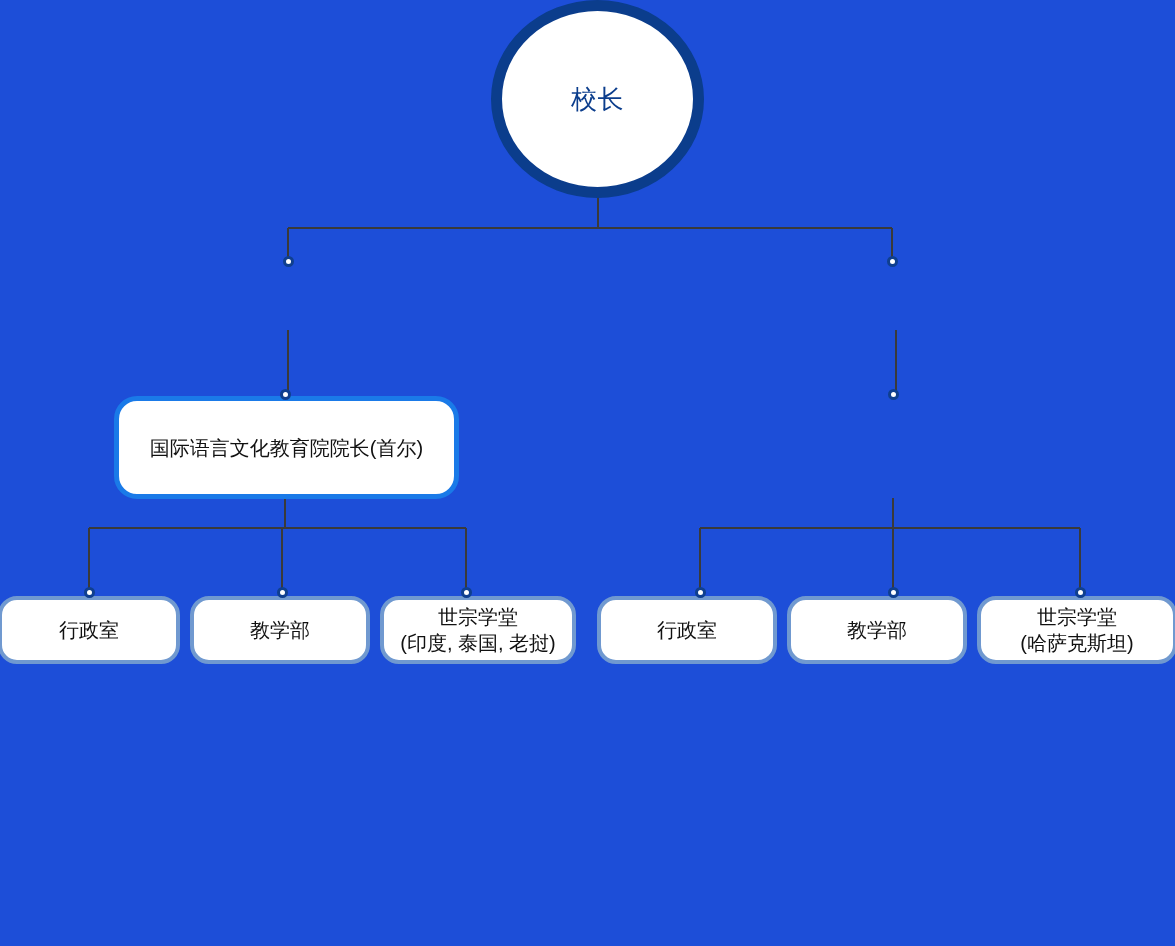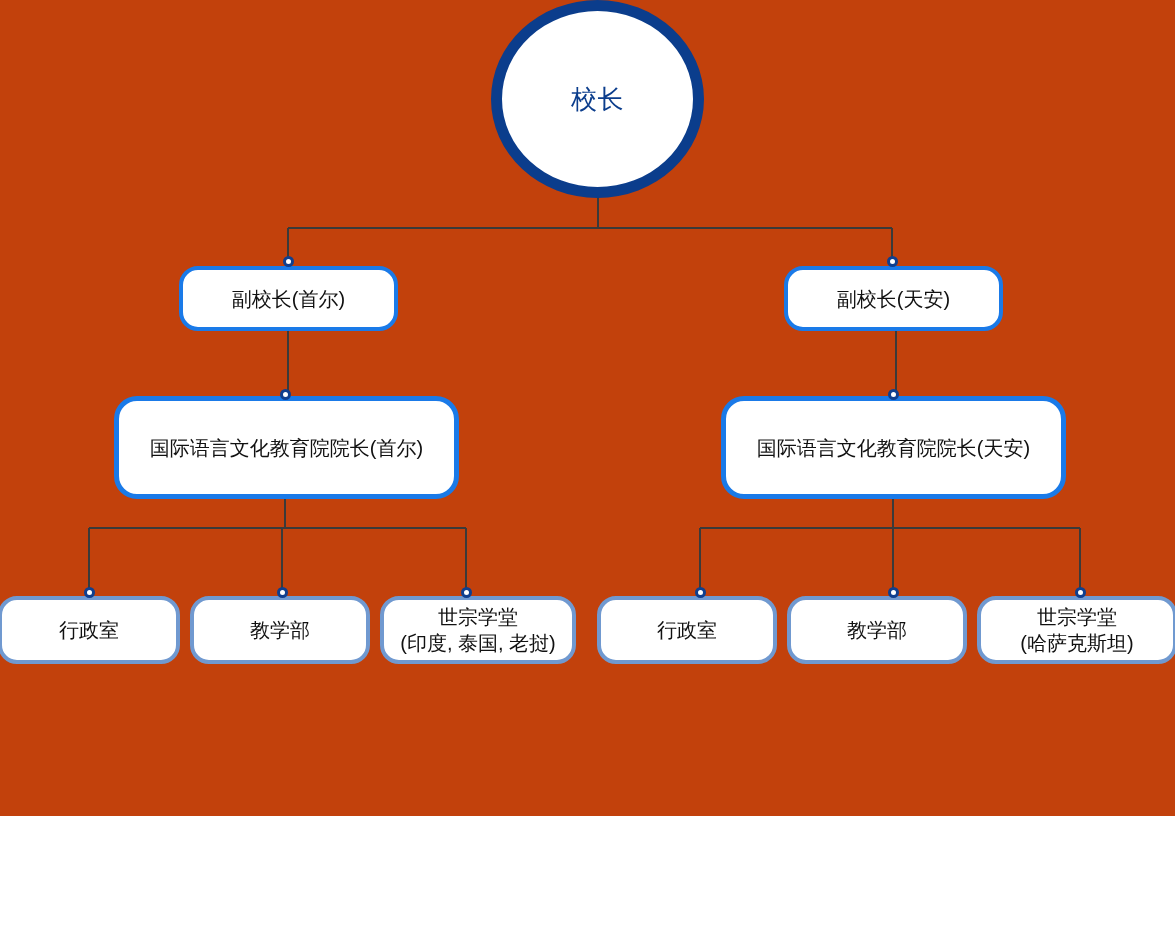--- a/index.html
+++ b/index.html
@@ -6,22 +6,22 @@
     margin: 0;
     padding: 0;
     background: #ffffff;
   }
   body {
     font-family: "Liberation Sans", "DejaVu Sans", sans-serif;
   }
   #chart-canvas {
     position: relative;
     width: 1175px;
-    height: 816px;
-    background: #c2410c;
+    height: 946px;
+    background: #1d4ed8;
     overflow: hidden;
   }
   #connector-layer {
     position: absolute;
     left: 0;
     top: 0;
     width: 1175px;
     height: 946px;
     pointer-events: none;
   }
@@ -125,38 +125,29 @@
       <path d="M700,528 L700,592"></path>
       <path d="M893,528 L893,592"></path>
       <path d="M1080,528 L1080,592"></path>
     </g>
   </svg>
 
   <div class="node-root" style="left:491px; top:0px; width:213px; height:198px;">
     <span class="node-label">校长</span>
   </div>
 
-  <div class="node-box level-2" style="left:179px; top:266px; width:219px; height:65px;">
-    <span class="node-label">副校长(首尔)</span>
-  </div>
   <div class="connector-dot" style="left:283px; top:256px;"></div>
 
-  <div class="node-box level-2" style="left:784px; top:266px; width:219px; height:65px;">
-    <span class="node-label">副校长(天安)</span>
-  </div>
   <div class="connector-dot" style="left:887px; top:256px;"></div>
 
   <div class="node-box level-3" style="left:114px; top:396px; width:345px; height:103px;">
     <span class="node-label">国际语言文化教育院院长(首尔)</span>
   </div>
   <div class="connector-dot" style="left:280px; top:389px;"></div>
 
-  <div class="node-box level-3" style="left:721px; top:396px; width:345px; height:103px;">
-    <span class="node-label">国际语言文化教育院院长(天安)</span>
-  </div>
   <div class="connector-dot" style="left:888px; top:389px;"></div>
 
   <div class="node-box level-4" style="left:-2px; top:596px; width:182px; height:68px;">
     <span class="node-label">行政室</span>
   </div>
   <div class="connector-dot" style="left:84px; top:587px;"></div>
 
   <div class="node-box level-4" style="left:190px; top:596px; width:180px; height:68px;">
     <span class="node-label">教学部</span>
   </div>

